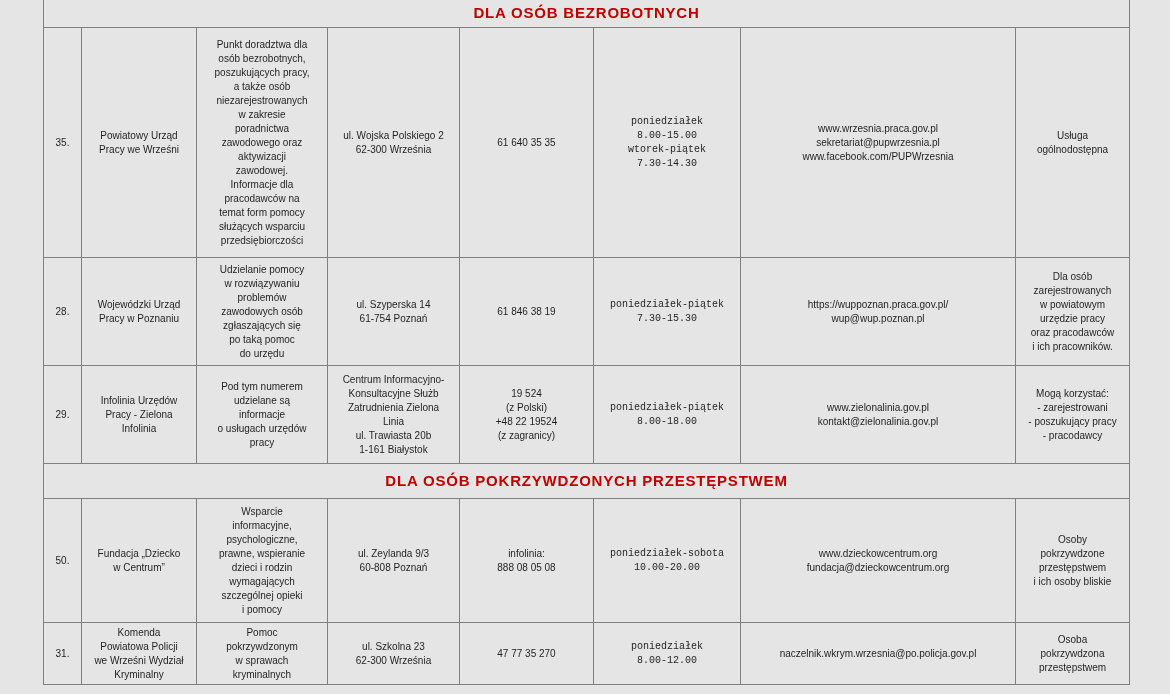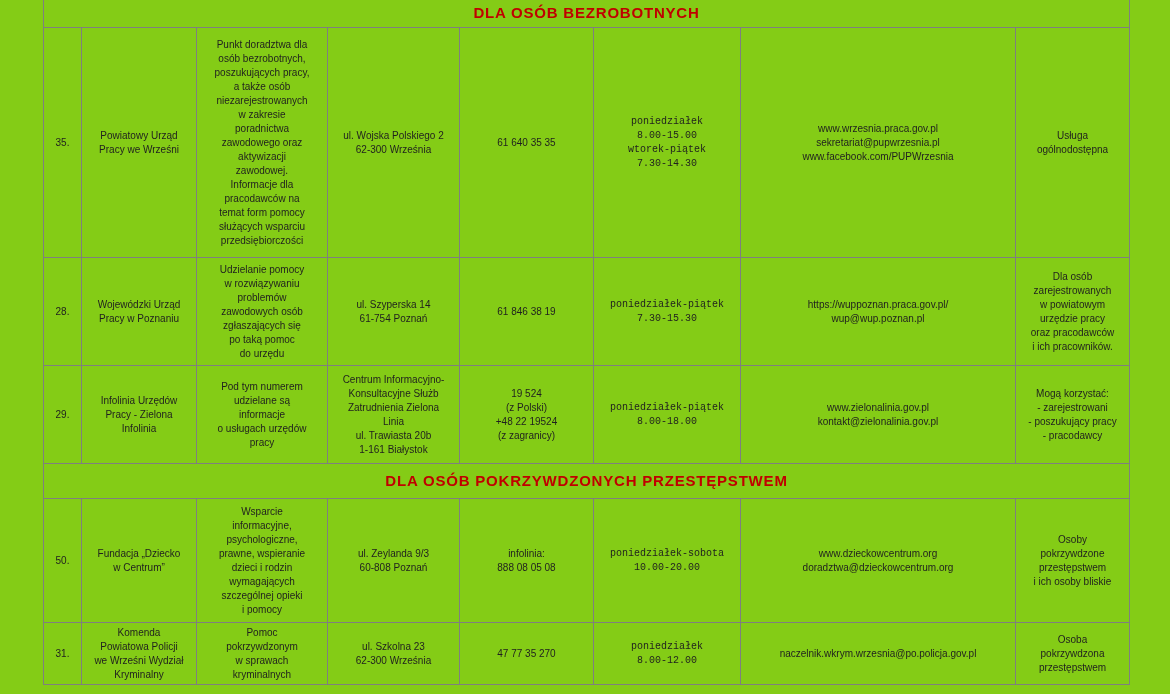--- a/index.html
+++ b/index.html
@@ -2,21 +2,21 @@
 <html><head>
 <meta charset="utf-8">
 <style>
   * { margin: 0; padding: 0; box-sizing: border-box; }
   html, body {
     width: 1170px; height: 694px;
     background: #ffffff;
     font-family: "Liberation Sans", sans-serif;
     overflow: hidden;
   }
-  .page { position: relative; width: 1170px; height: 694px; background: #84cc16; }
+  .page { position: relative; width: 1170px; height: 694px; background: #e5e5e5; }
   table.services {
     position: absolute; left: 43px; top: 0;
     width: 1086px;
     border-collapse: collapse;
     table-layout: fixed;
   }
   table.services td {
     border: 1px solid #7f7f7f;
     text-align: center;
     vertical-align: middle;
@@ -165,21 +165,21 @@
 wymagających
 szczególnej opieki
 i pomocy</td>
       <td>ul. Zeylanda 9/3
 60-808 Poznań</td>
       <td class="c-phone30">infolinia:
 888 08 05 08</td>
       <td class="c-hours">poniedziałek-sobota
 10.00-20.00</td>
       <td>www.dzieckowcentrum.org
-doradztwa@dzieckowcentrum.org</td>
+fundacja@dzieckowcentrum.org</td>
       <td>Osoby
 pokrzywdzone
 przestępstwem
 i ich osoby bliskie</td>
     </tr>
 
     <tr style="height:62px">
       <td>31.</td>
       <td>Komenda
 Powiatowa Policji

